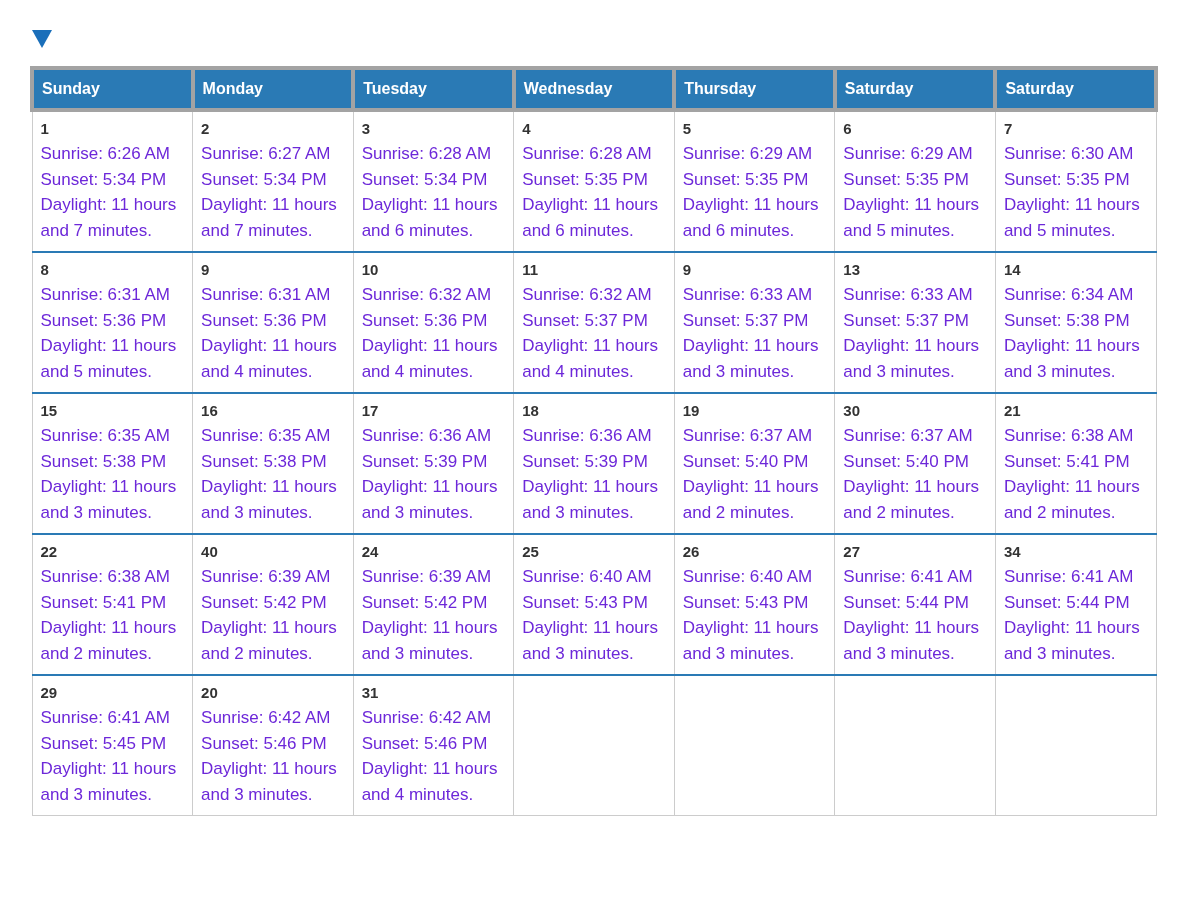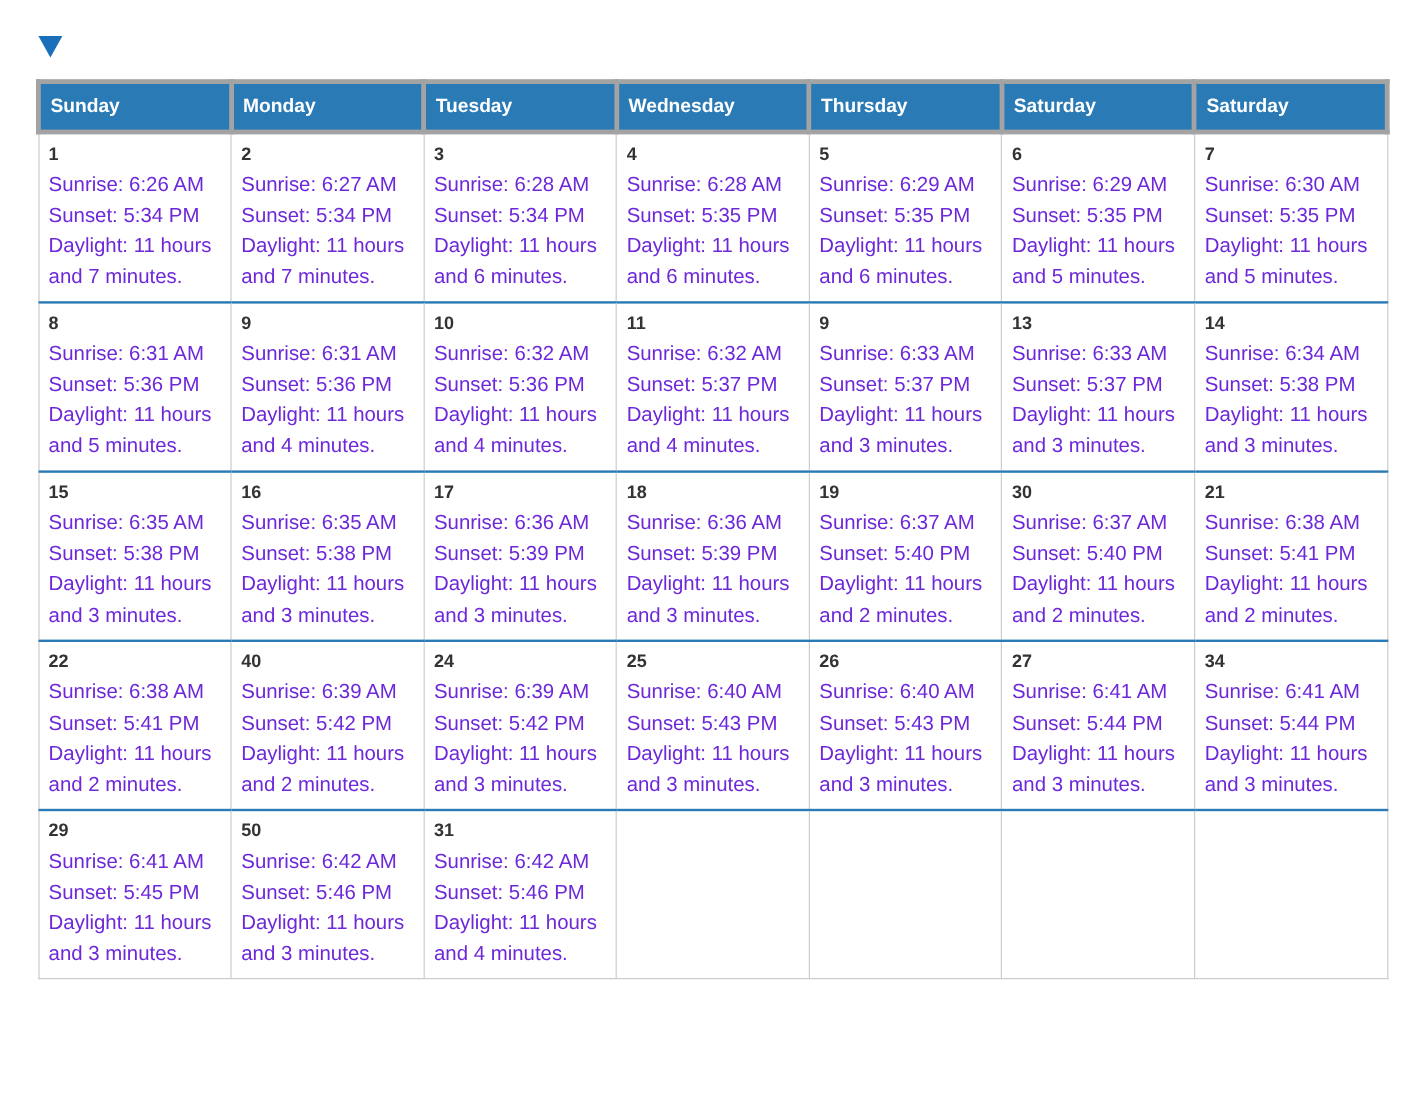--- a/index.html
+++ b/index.html
@@ -360,21 +360,21 @@
       <tr class="week-row">
         <td>
           <span class="day-number">29</span>
           <div class="day-info">
             Sunrise: 6:41 AM<br>
             Sunset: 5:45 PM<br>
             Daylight: 11 hours and 3 minutes.
           </div>
         </td>
         <td>
-          <span class="day-number">50</span>
+          <span class="day-number">20</span>
           <div class="day-info">
             Sunrise: 6:42 AM<br>
             Sunset: 5:46 PM<br>
             Daylight: 11 hours and 3 minutes.
           </div>
         </td>
         <td>
           <span class="day-number">31</span>
           <div class="day-info">
             Sunrise: 6:42 AM<br>

